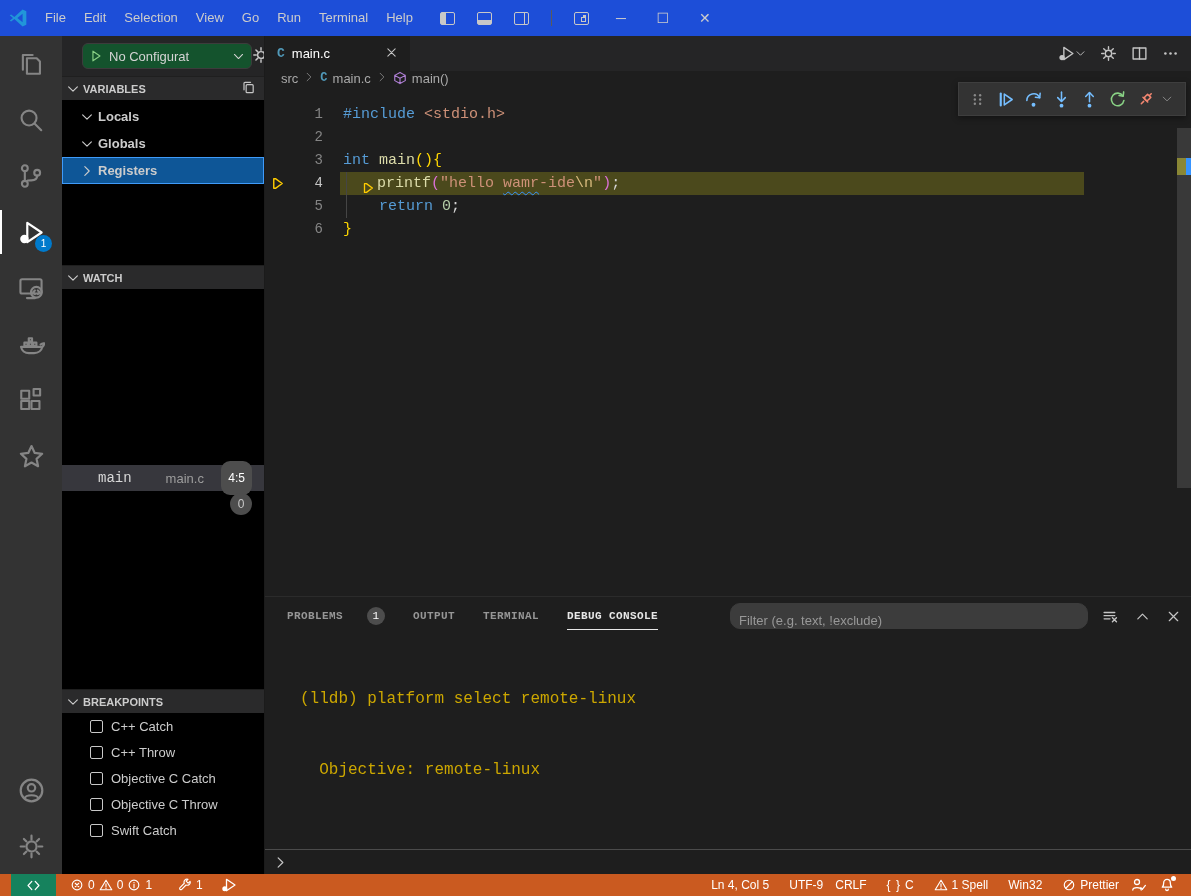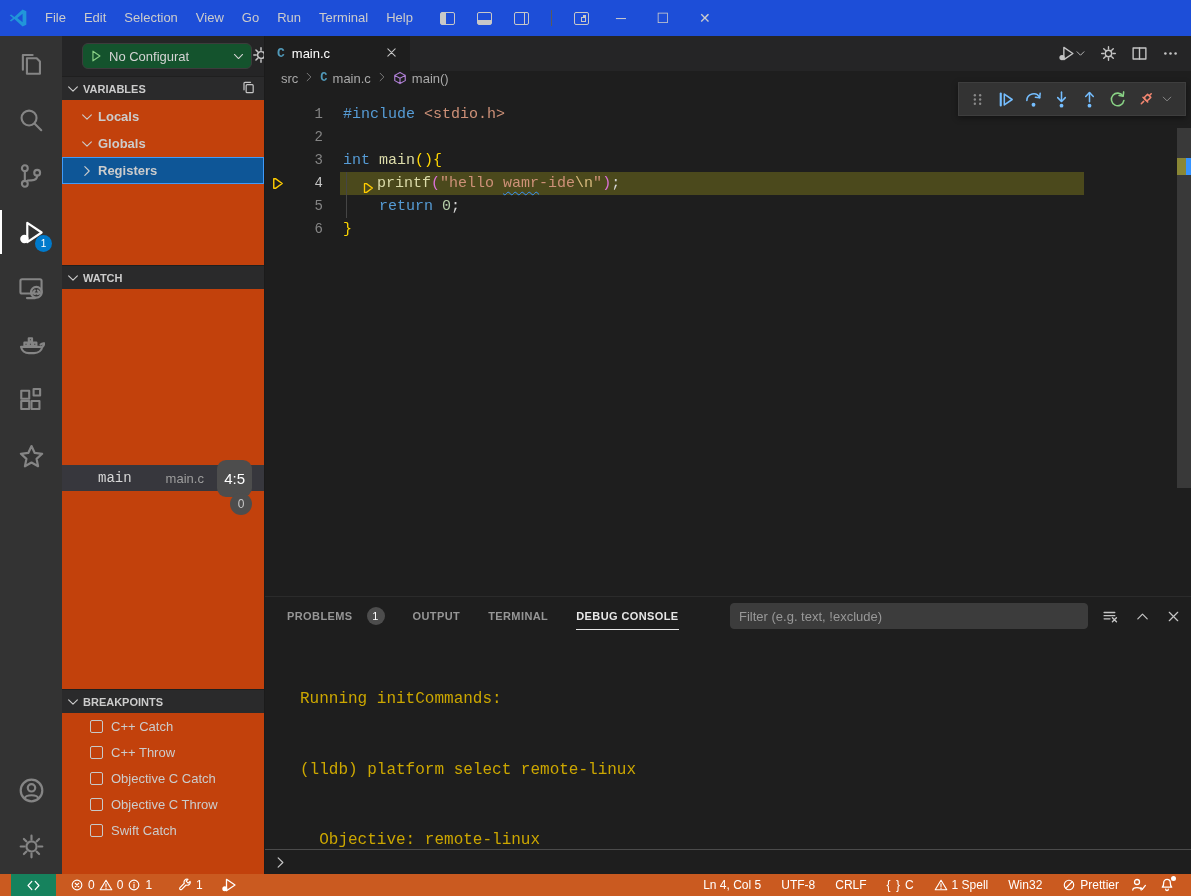--- a/index.html
+++ b/index.html
@@ -39,30 +39,30 @@
 
   
   .sidebar { width:203px; background:#252526; display:flex; flex-direction:column; overflow:hidden; border-right:1px solid #1b1b1b; }
   .side-toolbar { height:40px; display:flex; align-items:center; padding:0 6px 0 12px; position:relative; flex:0 0 40px; }
   .config-dd { height:26px; background:#14532d; border:1px solid #3c3c3c; border-radius:6px; display:flex; align-items:center;
     width:170px; padding:0 6px; gap:6px; color:#d4d4d4; margin-left:8px; }
   .config-dd .lbl { flex:1; white-space:nowrap; overflow:hidden; }
   .side-gear { position:absolute; right:-6px; top:10px; color:#c5c5c5; }
   .section-header { height:24px; background:#2a2a2b; display:flex; align-items:center; padding:0 8px 0 4px; gap:3px;
     font-size:11px; font-weight:bold; color:#cccccc; border-top:1px solid #1f1f1f; flex:0 0 24px; }
-  .section-body { background:#c2410c; }
+  .section-body { background:#000000; }
   .tree-row { height:27px; display:flex; align-items:center; gap:4px; padding-left:18px; color:#cccccc; cursor:pointer; }
   .tree-row.selected { background:#0e5697; outline:1px solid #3f9bfa; outline-offset:-1px; }
   .tree-row .t-label { font-weight:bold; font-size:13px; }
   .hdr-desc { margin-left:auto; font-size:11px; font-weight:bold; color:#b8b8b8; }
   .hdr-action { margin-left:auto; color:#c5c5c5; }
   .cs-row { height:26px; background:#37373d; display:flex; align-items:center; padding:0 12px 0 36px; }
   .cs-fn { font-family:"Liberation Mono","DejaVu Sans Mono",monospace; font-size:14px; color:#d8d8d8; }
   .cs-file { color:#9d9d9d; margin-left:34px; font-size:13px; }
-  .cs-pos { margin-left:auto; background:#4d4d4d; color:#ffffff; border-radius:9px; padding:10px 7px; font-size:15px; }
+  .cs-pos { margin-left:auto; background:#4d4d4d; color:#ffffff; border-radius:9px; padding:10px 7px; font-size:12px; }
   .cs-badge-row { height:26px; display:flex; align-items:center; justify-content:flex-end; padding-right:12px; }
   .round-badge { background:#4d4d4d; color:#c8c8c8; width:22px; height:22px; border-radius:50%; text-align:center; line-height:22px; font-size:12px; }
   .bp-row { height:26px; display:flex; align-items:center; gap:8px; padding-left:28px; color:#cccccc; }
   .bp-check { width:13px; height:13px; border:1.4px solid #c8c8c8; border-radius:2px; background:transparent; }
 
   
   .editor-region { flex:1; display:flex; flex-direction:column; min-width:0; position:relative; background:#1e1e1e; }
   .tabbar { height:35px; background:#252526; display:flex; align-items:stretch; flex:0 0 35px; }
   .tab { background:#1e1e1e; display:flex; align-items:center; gap:7px; padding:0 12px; width:145px; color:#ffffff; }
   .c-ic { color:#519aba; font-weight:bold; font-size:13px; font-family:"Liberation Mono",monospace; }
@@ -92,27 +92,27 @@
   .blue { color:#75beff; } .green { color:#89d185; } .red { color:#f48771; } .gray { color:#8a8a8a; }
 
   .scrollbar { position:absolute; right:0; top:0; bottom:0; width:14px; }
   .scroll-slider { position:absolute; right:0; top:31px; height:360px; width:14px; background:rgba(121,121,121,0.3); }
   .ovr-olive { position:absolute; right:4px; top:61px; width:10px; height:17px; background:#8a8735; }
   .ovr-blue { position:absolute; right:0; top:61px; width:5px; height:17px; background:#3794ff; }
 
   
   .panel { height:278px; flex:0 0 278px; background:#1e1e1e; border-top:1px solid #2b2b2b; display:flex; flex-direction:column; }
   .panel-header { height:38px; display:flex; align-items:center; padding:0 10px 0 22px; flex:0 0 38px; }
-  .ptab { display:flex; align-items:center; gap:14px; margin-right:28px; height:38px; color:#969696; font-size:11px;
-    letter-spacing:.4px; cursor:pointer; position:relative; font-weight:bold;}
+  .ptab { display:flex; align-items:center; gap:24px; margin-right:28px; height:38px; color:#969696; font-size:11px;
+    letter-spacing:.4px; cursor:pointer; position:relative; font-weight:bold;font-family:Liberation Mono, monospace;}
   .ptab.active { color:#e7e7e7; }
   .ptab.active::after { content:""; position:absolute; bottom:5px; left:0; right:0; height:1.5px; background:#e7e7e7; }
   .ptab-badge { background:#4d4d4d; color:#ffffff; border-radius:50%; width:18px; height:18px; line-height:18px; text-align:center; font-size:11px; font-weight:normal; }
-  .filter-box { margin-left:auto; width:358px; height:26px; background:#3c3c3c; border:1px solid #3c3c3c; border-radius:4px;
-    color:#989898; display:flex; align-items:center; padding:0 8px; font-size:13px; }
+  .filter-box { margin-left:auto; width:358px; height:26px; background:#3c3c3c; border:1px solid #3c3c3c; border-radius:10px;
+    color:#989898; display:flex; align-items:flex-end; padding:0 8px; font-size:13px; }
   .filter-box input { background:transparent; border:none; outline:none; color:#cccccc; width:100%; font-size:13px; font-family:"Liberation Sans",sans-serif; }
   .filter-box input::placeholder { color:#989898; }
   .panel-icons { display:flex; align-items:center; gap:16px; padding-left:14px; color:#c5c5c5; }
   .console { flex:1; padding:6px 0 0 35px; font-family:"Liberation Mono","DejaVu Sans Mono",monospace;
     font-size:16px; line-height:23.5px; color:#cca700; white-space:pre; overflow:hidden; }
   .console-input { height:25px; border-top:1px solid #4b4b4b; display:flex; align-items:center; padding-left:8px; color:#c5c5c5; flex:0 0 25px; }
 
   
   .statusbar { height:22px; flex:0 0 22px; background:#ca5a20; display:flex; align-items:center; color:#ffffff; font-size:12px; }
   .sb-remote { height:22px; width:45px; margin-left:11px; background:#16825d; display:flex; align-items:center; justify-content:center; }
@@ -634,21 +634,20 @@
               </svg>
             <svg class="ic" width="15" height="15">
                 <use href="#sy-chev-up"></use>
               </svg>
             <svg class="ic" width="15" height="15">
                 <use href="#sy-close"></use>
               </svg>
           </div>
         </div>
         <div class="console">
-          <div>Running initCommands:</div>
           <div>(lldb) platform select remote-linux</div>
           <div>  Objective: remote-linux</div>
           
           
           
         </div>
         <div class="console-input">
           <svg class="ic" width="15" height="15">
               <use href="#sy-chev-right"></use>
             </svg>
@@ -686,23 +685,23 @@
     <div class="sb-item" style="margin-left:6px">
       <svg class="ic" width="16" height="16">
           <use href="#sy-debug"></use>
         </svg>
     </div>
     <div class="sb-right">
       <div class="sb-item">
           <span>Ln 4, Col 5</span>
         </div>
       <div class="sb-item" style="margin-left:8px">
-          <span>UTF-8</span>
-        </div>
-      <div class="sb-item" style="margin-left:8px">
+          <span>UTF-9</span>
+        </div>
+      <div class="sb-item" style="margin-left:0">
           <span>CRLF</span>
         </div>
       <div class="sb-item" style="margin-left:8px">
         <span class="braces">{ }</span>
         <span>C</span>
       </div>
       <div class="sb-item" style="margin-left:8px">
         <svg class="ic" width="14" height="14">
             <use href="#sy-warn"></use>
           </svg>

